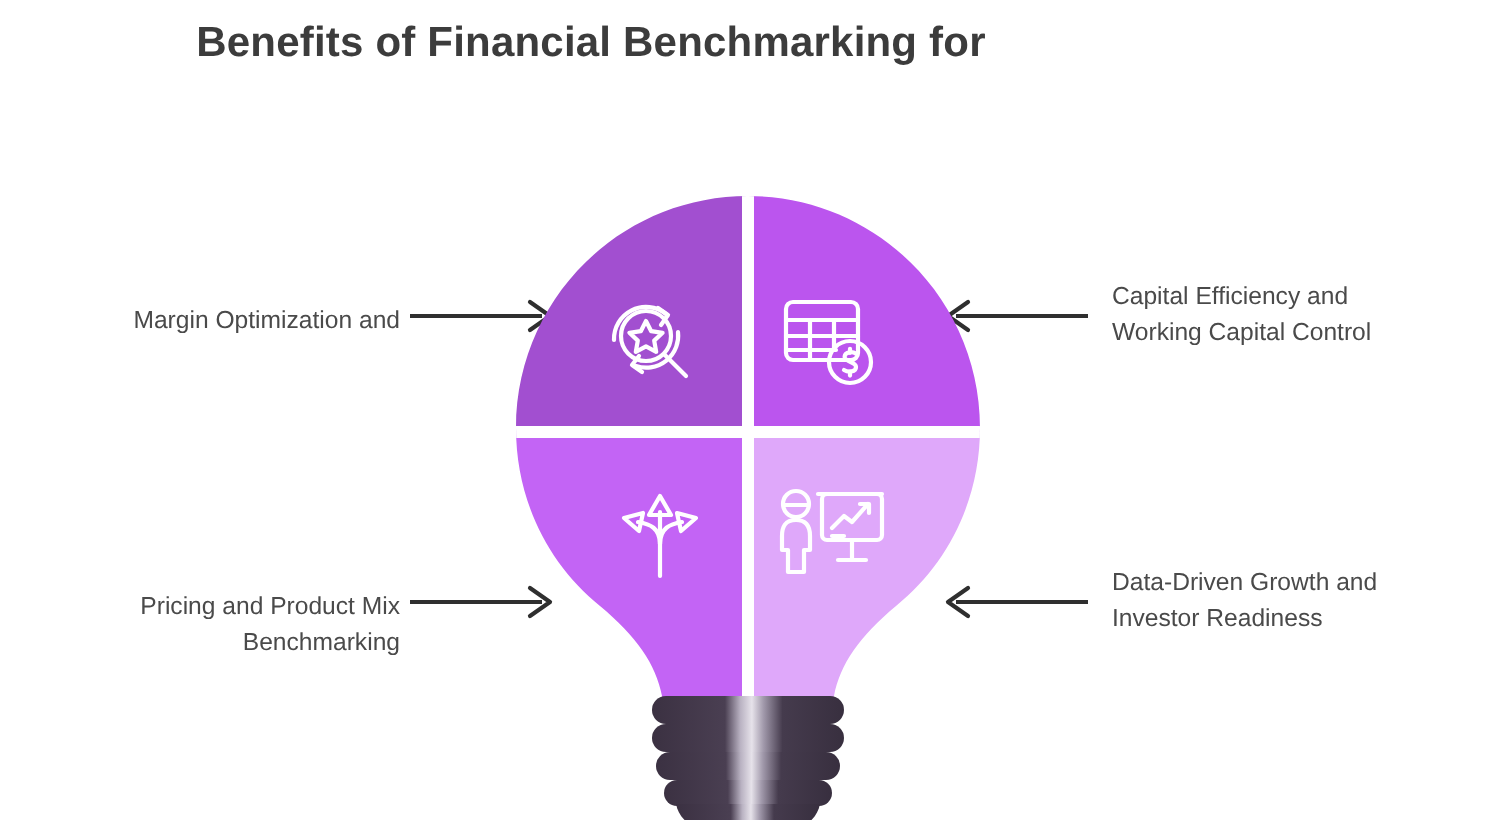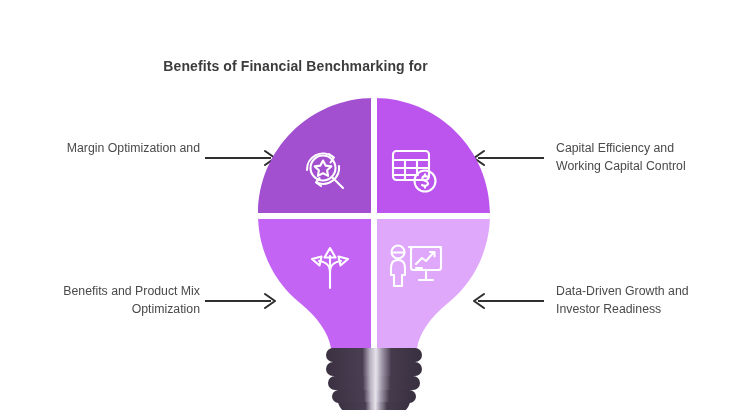--- a/index.html
+++ b/index.html
@@ -17,42 +17,41 @@
     -webkit-font-smoothing: antialiased;
   }
 
   
   #title {
     position: absolute;
     left: 0;
     top: 8px;
     width: 591px;
     text-align: center;
-    font-size: 14px;
+    font-size: 21px;
     font-weight: bold;
     color: #3c3c3c;
     line-height: 28px;
     letter-spacing: 0.1px;
-    margin-top: 44px;
   }
   #title .line {
     display: block;
   }
 
   
   .label {
     position: absolute;
     font-size: 12.3px;
     color: #4a4a4a;
     line-height: 18px;
     width: 190px;
   }
   .label .line { display: block; white-space: nowrap; }
 
-  .label.left  { text-align: right; }
+  .label.left  { text-align: right; margin-top: 12px; }
   .label.right { text-align: left; }
 
   #label-tl { left: 10px;  top: 139px; }
   #label-bl { left: 10px;  top: 282px; }
   #label-tr { left: 556px; top: 139px; }
   #label-br { left: 556px; top: 282px; }
 
   
   .arrow {
     position: absolute;
@@ -88,22 +87,22 @@
 
 <div id="title">
   <span class="line">Benefits of Financial Benchmarking for</span>
 </div>
 
 <div class="label left" id="label-tl">
   <span class="line">Margin Optimization and</span>
 </div>
 
 <div class="label left" id="label-bl">
-  <span class="line">Benefits and Product Mix</span>
-  <span class="line">Optimization</span>
+  <span class="line">Pricing and Product Mix</span>
+  <span class="line">Benchmarking</span>
 </div>
 
 <div class="label right" id="label-tr">
   <span class="line">Capital Efficiency and</span>
   <span class="line">Working Capital Control</span>
 </div>
 
 <div class="label right" id="label-br">
   <span class="line">Data-Driven Growth and</span>
   <span class="line">Investor Readiness</span>

